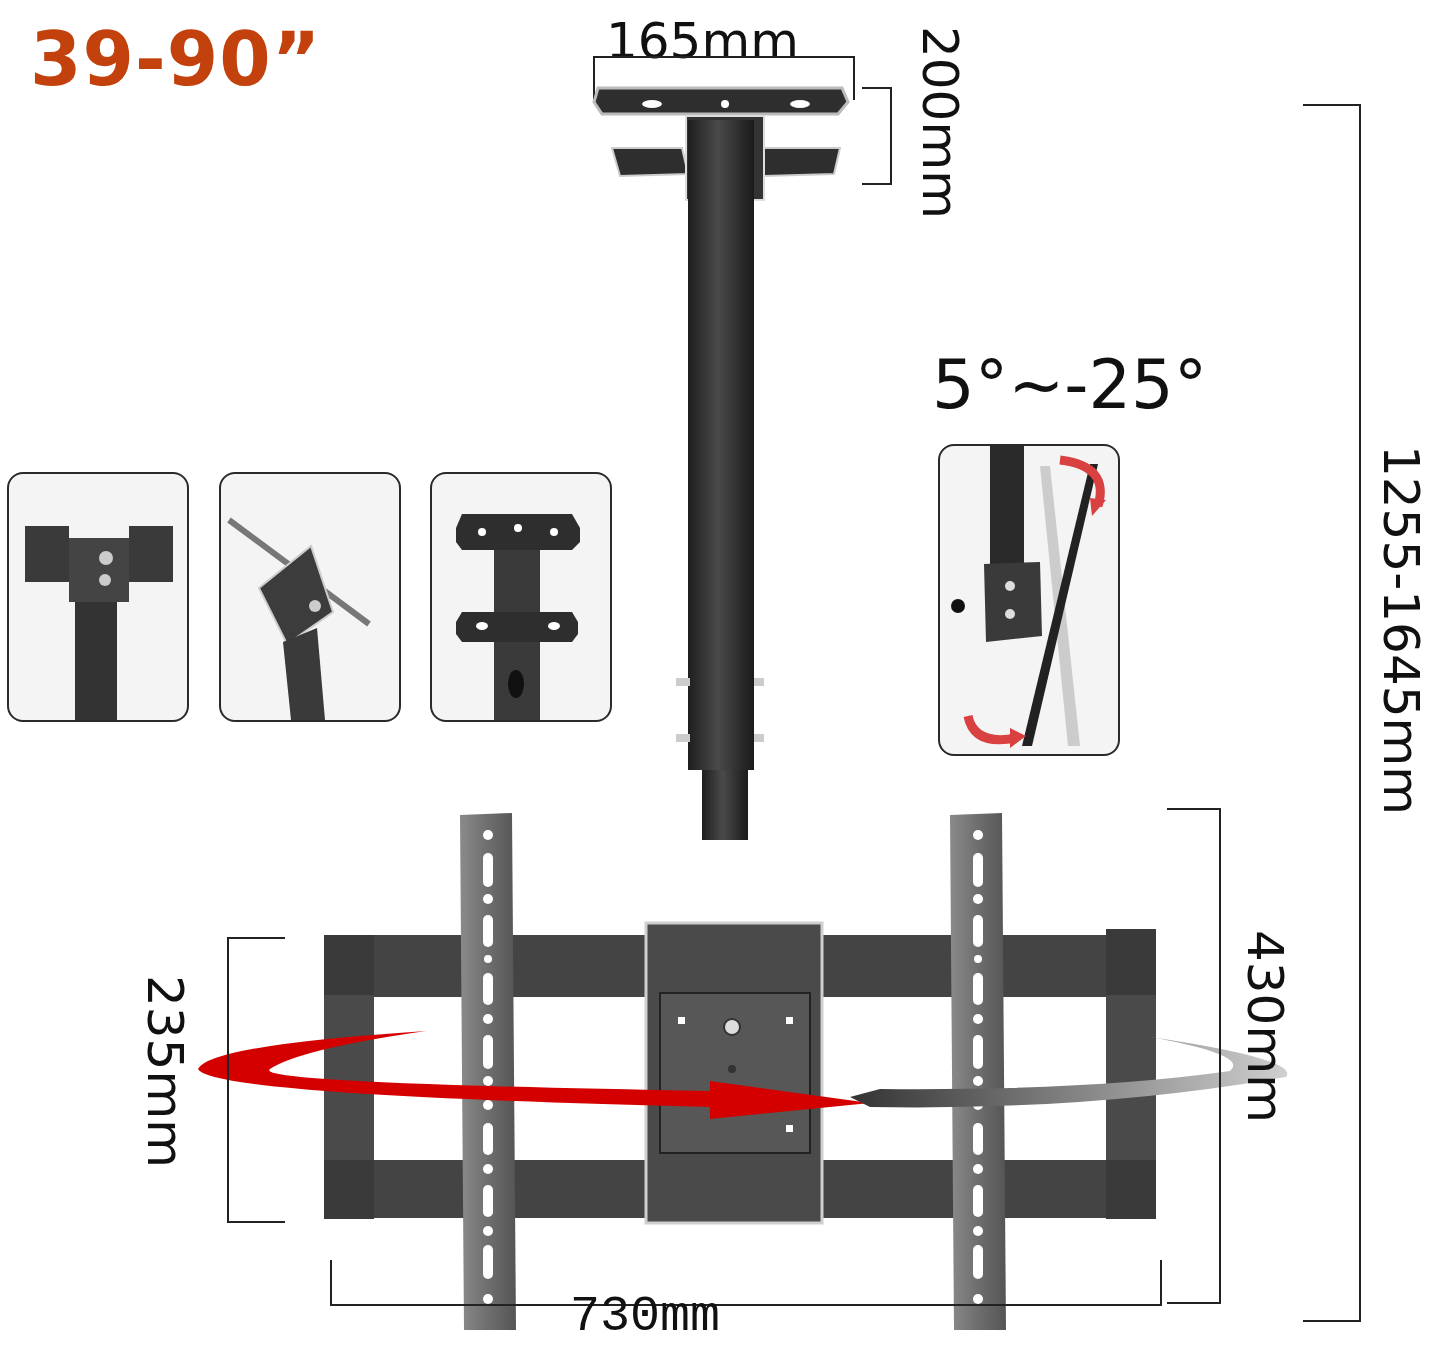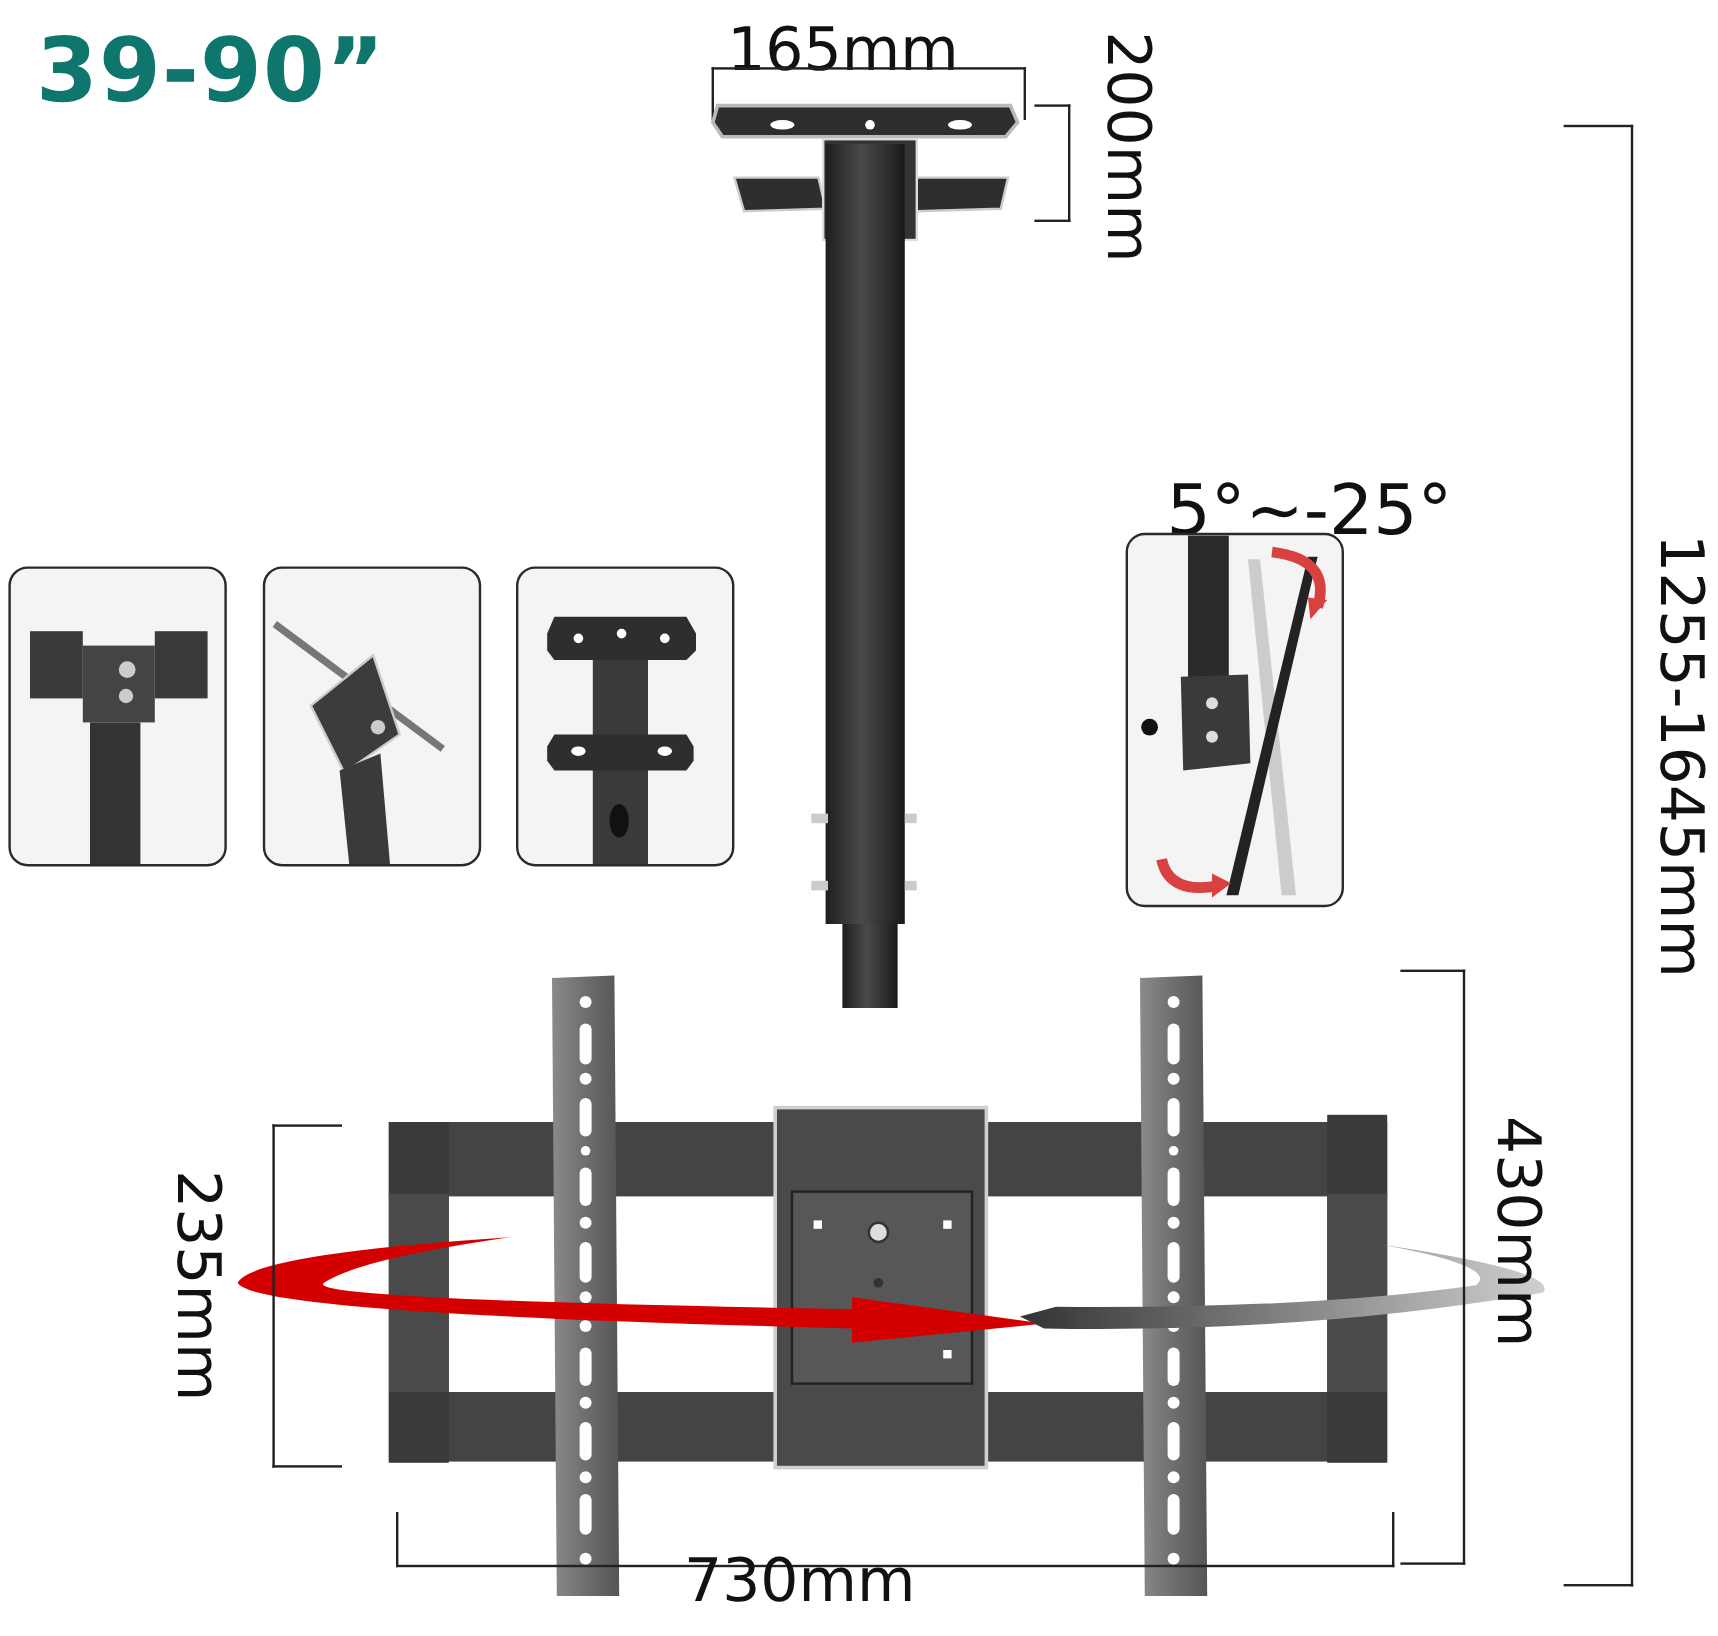--- a/index.html
+++ b/index.html
@@ -1,18 +1,18 @@
 <!DOCTYPE html>
 <html><head>
 <meta charset="utf-8">
 <style>
   html,body{margin:0;padding:0;background:#ffffff;}
   body{width:1432px;height:1363px;position:relative;overflow:hidden;font-family:"DejaVu Sans",sans-serif;color:#111;}
   .abs{position:absolute;}
-  .size-title{left:30px;top:22px;font-family:"DejaVu Sans",sans-serif;font-weight:bold;font-size:74px;letter-spacing:1px;color:#0f766e;line-height:1;}
+  .size-title{left:30px;top:22px;font-family:"DejaVu Sans",sans-serif;font-weight:bold;font-size:74px;letter-spacing:1px;color:#c2410c;line-height:1;}
   .dim-text{font-family:"DejaVu Sans",sans-serif;font-size:50px;color:#111;line-height:1;white-space:nowrap;}
   .vert{transform-origin:left top;transform:rotate(90deg);}
   .bracket{position:absolute;border-color:#222;border-style:solid;}
   .thumb{position:absolute;border:2px solid #2a2a2a;border-radius:16px;background:#f4f4f4;overflow:hidden;}
   svg{display:block;}
 </style>
 </head>
 <body>
 
 <div class="abs size-title">39-90”</div>
@@ -84,21 +84,21 @@
       <circle cx="86" cy="54" r="4" fill="#fff"></circle>
       <circle cx="122" cy="58" r="4" fill="#fff"></circle>
     <rect x="62" y="76" width="46" height="170" fill="#3a3a3a"></rect>
     <path d="M30 138 L140 138 L146 148 L146 160 L140 168 L30 168 L24 160 L24 148 Z" fill="#2e2e2e"></path>
     <ellipse cx="50" cy="152" rx="6" ry="4" fill="#fff"></ellipse>
       <ellipse cx="122" cy="152" rx="6" ry="4" fill="#fff"></ellipse>
     <ellipse cx="84" cy="210" rx="8" ry="14" fill="#111"></ellipse>
   </svg>
 </div>
 
-<div class="abs" style="left:972px;top:352px;font-size:58px;line-height:1;white-space:nowrap;margin-top:44px;">5°~-25°</div>
+<div class="abs" style="left:932px;top:352px;font-size:67px;line-height:1;white-space:nowrap;">5°~-25°</div>
 <div class="thumb" style="left:938px;top:444px;width:178px;height:308px;">
   <svg width="178" height="308" viewBox="0 0 178 308">
     <rect x="50" y="0" width="34" height="120" fill="#2a2a2a"></rect>
     <path d="M100 20 L110 20 L140 300 L128 300 Z" fill="#bbb" opacity="0.7"></path>
     <path d="M150 18 L158 18 L92 300 L82 300 Z" fill="#222"></path>
     <path d="M44 118 L100 116 L102 190 L46 196 Z" fill="#3a3a3a"></path>
     <circle cx="70" cy="140" r="5" fill="#ddd"></circle>
       <circle cx="70" cy="168" r="5" fill="#ddd"></circle>
     <circle cx="18" cy="160" r="7" fill="#111"></circle>
     <path d="M120 14 Q170 20 158 60" fill="none" stroke="#d94040" stroke-width="9"></path>
@@ -186,13 +186,13 @@
   </svg>
 </div>
 
 <div class="bracket" style="left:227px;top:937px;width:56px;height:282px;border-width:2px 0 2px 2px;"></div>
 <div class="abs dim-text vert" style="left:190px;top:975px;">235mm</div>
 
 <div class="bracket" style="left:1167px;top:808px;width:52px;height:492px;border-width:2px 2px 2px 0;"></div>
 <div class="abs dim-text vert" style="left:1290px;top:930px;">430mm</div>
 
 <div class="bracket" style="left:330px;top:1260px;width:828px;height:44px;border-width:0 2px 2px 2px;"></div>
-<div class="abs dim-text" style="left:570px;top:1292px;">730mm</div>
+<div class="abs dim-text" style="left:570px;top:1292px;font-family:Liberation Mono, monospace;">730mm</div>
 
 </body></html>

